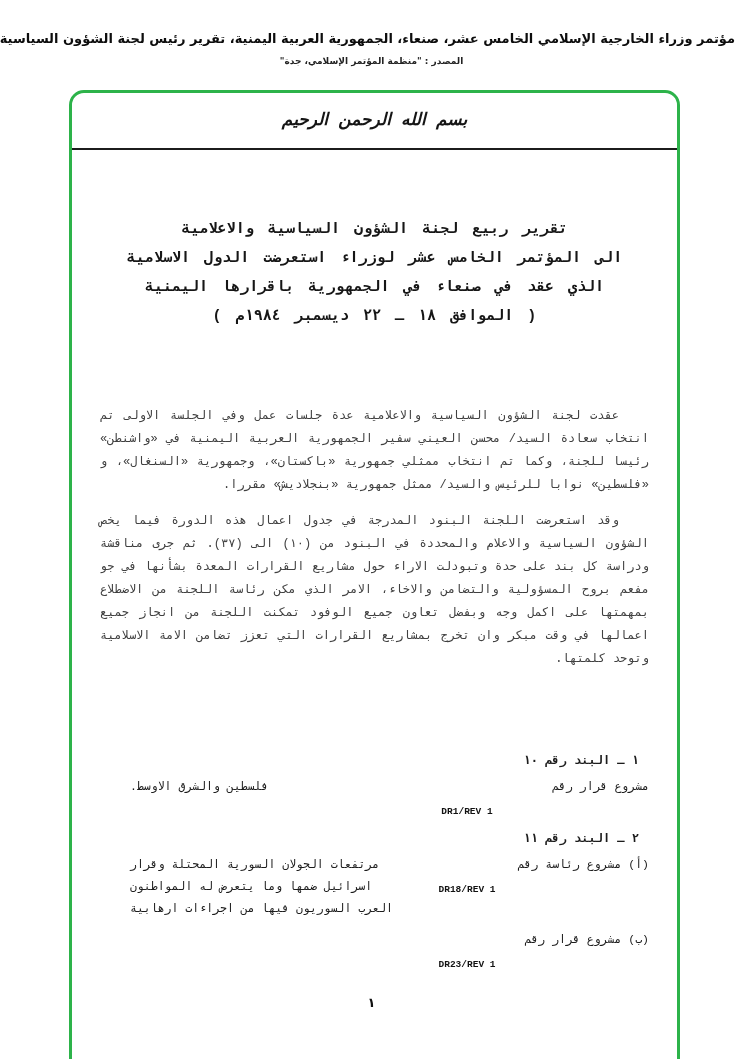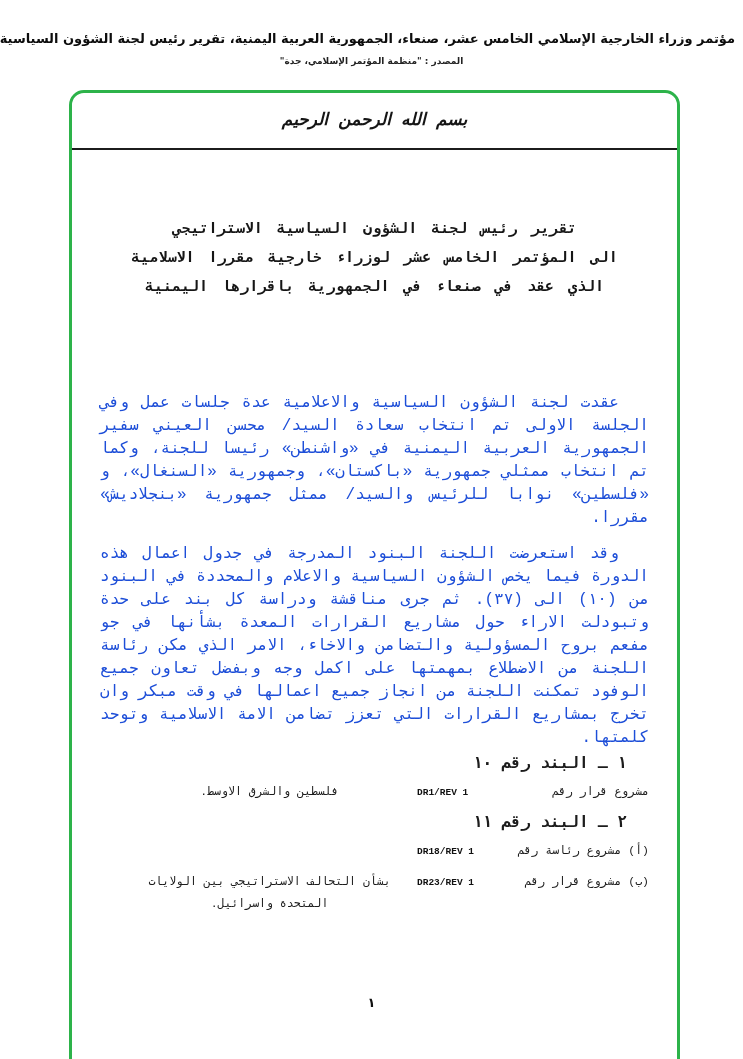--- a/index.html
+++ b/index.html
@@ -82,74 +82,75 @@
     text-align: center;
     font-size: 15px;
     font-weight: 600;
     line-height: 29px;
     word-spacing: 5px;
     color: #161616;
   }
 
   .paragraphs {
     position: absolute;
-    top: 299px;
+    top: 312px;
     right: 28px;
     left: 28px;
-    font-size: 16px;
+    font-size: 12px;
     line-height: 23px;
     text-align: justify;
-    color: #1d4ed8;
+    color: #404040;
   }
   .paragraphs p {
     margin: 0 0 13px 0;
     text-indent: 30px;
   }
 
   .list {
     position: absolute;
     top: 652px;
     right: 28px;
     left: 28px;
     font-size: 11.5px;
     color: #1c1c1c;
   }
   .item-heading {
-    margin: 8px 22px 8px 0;
+    margin: 8px 10px 8px 0;
     font-weight: 600;
-    font-size: 16px;
+    font-size: 12px;
   }
   .entry {
     display: flex;
     direction: rtl;
     align-items: flex-start;
     margin-bottom: 9px;
   }
   .entry-label {
     flex: none;
     width: 132px;
     line-height: 21px;
   }
   .entry-code {
     flex: none;
     width: 100px;
     direction: ltr;
-    text-align: left;
+    text-align: center;
     font-weight: bold;
     font-size: 9.5px;
     line-height: 21px;
     padding-top: 1px;
     color: #111111;
+    margin-top: 24px;
   }
   .entry-desc {
     flex: 1;
     padding-right: 8px;
     padding-left: 30px;
     line-height: 22px;
-    text-align: center;
+    text-align: left;
   }
 
   .page-num {
     position: absolute;
     top: 995px;
     left: 0;
     right: 0;
     text-align: center;
     font-weight: bold;
     font-size: 13px;
@@ -163,48 +164,49 @@
 
   <div class="top-header">مؤتمر وزراء الخارجية الإسلامي الخامس عشر، صنعاء، الجمهورية العربية اليمنية، تقرير رئيس لجنة الشؤون السياسية والإعلامية</div>
   <div class="top-source">المصدر :  "منظمة المؤتمر الإسلامي، جدة"</div>
 
   <div class="page">
 
     <div class="basmala">بسم الله الرحمن الرحيم</div>
     <div class="header-rule"></div>
 
     <div class="title-block">
-      <div class="t-line">تقرير رئيس لجنة الشؤون السياسية الاستراتيجي</div>
-      <div class="t-line">الى المؤتمر الخامس عشر لوزراء خارجية مقررا الاسلامية</div>
+      <div class="t-line">تقرير ربيع لجنة الشؤون السياسية والاعلامية</div>
+      <div class="t-line">الى المؤتمر الخامس عشر لوزراء استعرضت الدول الاسلامية</div>
       <div class="t-line">الذي عقد في صنعاء في الجمهورية باقرارها اليمنية</div>
+      <div class="t-line">( الموافق ١٨ ـ ٢٢ ديسمبر ١٩٨٤م )</div>
     </div>
 
     <div class="paragraphs">
       <p>عقدت لجنة الشؤون السياسية والاعلامية عدة جلسات عمل وفي الجلسة الاولى تم انتخاب سعادة السيد/ محسن العيني سفير الجمهورية العربية اليمنية في «واشنطن» رئيسا للجنة، وكما تم انتخاب ممثلي جمهورية «باكستان»، وجمهورية «السنغال»، و «فلسطين» نوابا للرئيس والسيد/ ممثل جمهورية «بنجلاديش» مقررا.</p>
       <p>وقد استعرضت اللجنة البنود المدرجة في جدول اعمال هذه الدورة فيما يخص الشؤون السياسية والاعلام والمحددة في البنود من (١٠) الى (٣٧). ثم جرى مناقشة ودراسة كل بند على حدة وتبودلت الاراء حول مشاريع القرارات المعدة بشأنها في جو مفعم بروح المسؤولية والتضامن والاخاء، الامر الذي مكن رئاسة اللجنة من الاضطلاع بمهمتها على اكمل وجه وبفضل تعاون جميع الوفود تمكنت اللجنة من انجاز جميع اعمالها في وقت مبكر وان تخرج بمشاريع القرارات التي تعزز تضامن الامة الاسلامية وتوحد كلمتها.</p>
     </div>
 
     <div class="list">
 
       <div class="item-heading">١ ـ البند رقم ١٠</div>
       <div class="entry">
         <span class="entry-label">مشروع قرار رقم</span>
         <span class="entry-code">DR1/REV 1</span>
         <span class="entry-desc">فلسطين والشرق الاوسط.</span>
       </div>
 
       <div class="item-heading">٢ ـ البند رقم ١١</div>
       <div class="entry">
         <span class="entry-label">(أ) مشروع رئاسة رقم</span>
         <span class="entry-code">DR18/REV 1</span>
+        <span class="entry-desc">مرتفعات الجولان السورية المحتلة وقرار اسرائيل ضمها وما يتعرض له المواطنون العرب السوريون فيها من اجراءات ارهابية</span>
       </div>
       <div class="entry">
         <span class="entry-label">(ب) مشروع قرار رقم</span>
         <span class="entry-code">DR23/REV 1</span>
-        <span class="entry-desc">بشأن التحالف الاستراتيجي بين الولايات المتحدة واسرائيل.</span>
       </div>
 
     </div>
 
   </div>
 
   <div class="page-num">١</div>
 
 </div>
 

